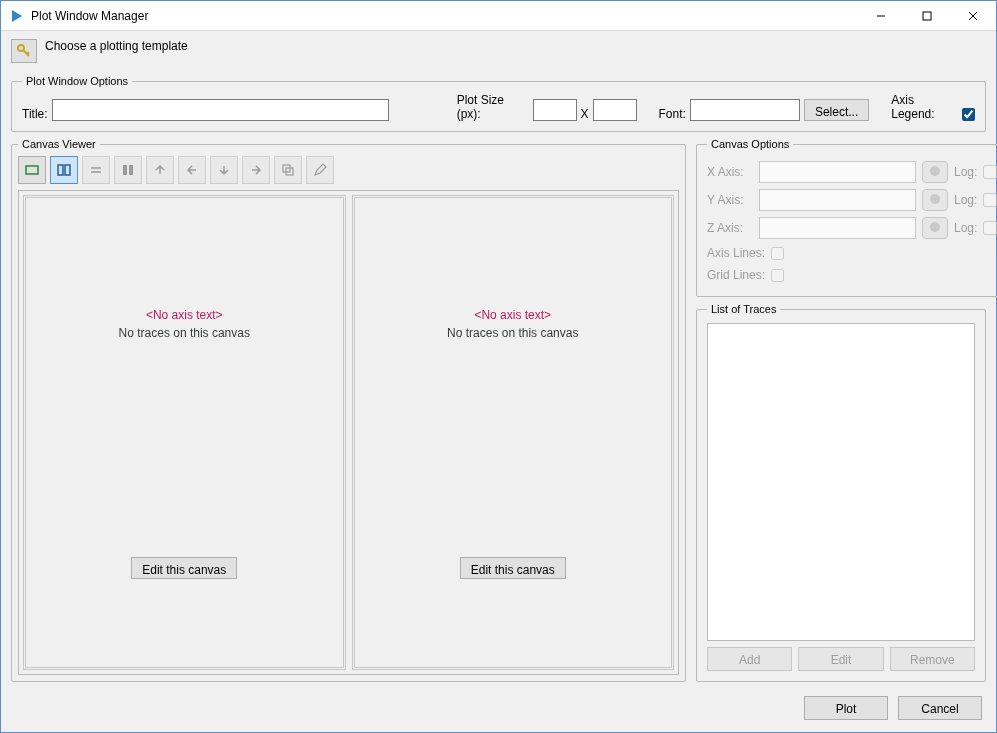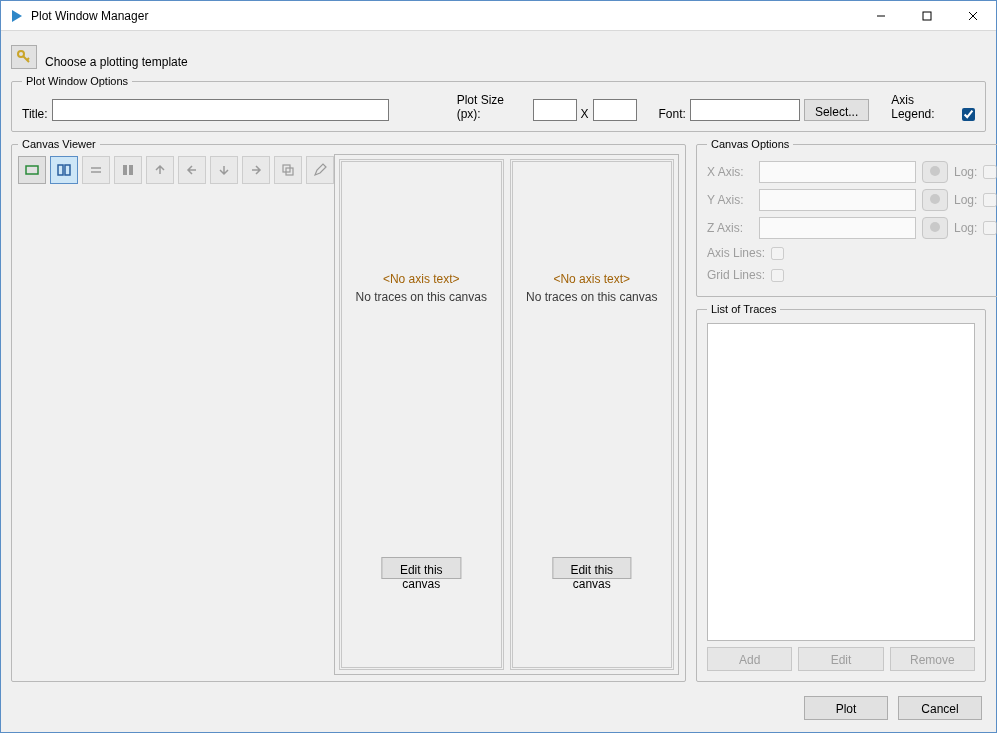--- a/index.html
+++ b/index.html
@@ -4,43 +4,43 @@
 <style>
 * { box-sizing: border-box; margin: 0; padding: 0; font-family: "Segoe UI", Tahoma, sans-serif; font-size: 12px; }
 html, body { width: 997px; height: 733px; background: #f0f0f0; overflow: hidden; }
 .window { width: 997px; height: 733px; background: #fff; border: 1px solid #5a8ec6; display: flex; flex-direction: column; }
 .titlebar { height: 30px; display: flex; align-items: center; background: #fff; border-bottom: 1px solid #d9d9d9; padding-left: 8px; }
 .titlebar .app-icon { width: 16px; height: 16px; margin-right: 6px; }
 .titlebar .title { flex: 1; color: #000; }
 .titlebar .winbtn { width: 46px; height: 30px; display: flex; align-items: center; justify-content: center; color: #000; }
 .client { flex: 1; background: #f0f0f0; padding: 8px 10px 10px 10px; display: flex; flex-direction: column; gap: 6px; }
 
-.toolbar-row { display: flex; align-items: flex-end; gap: 8px; height: 30px; }
+.toolbar-row { display: flex; align-items: flex-start; gap: 8px; height: 30px; }
 .key-btn { width: 26px; height: 24px; background: #e1e1e1; border: 1px solid #adadad; display: flex; align-items: center; justify-content: center; }
 .toolbar-row .label { color: #000; }
 
 fieldset { border: 1px solid #b9b9b9; border-radius: 2px; padding: 8px 10px 10px 10px; position: relative; }
 fieldset > legend { font-size: 11px; padding: 0 4px; color: #000; }
 
 .opt-row { display: flex; align-items: flex-end; gap: 4px; height: 26px; }
 .opt-row label { color: #000; }
 input[type="text"].txt { height: 22px; border: 1px solid #7a7a7a; background: #fff; padding: 0 4px; }
 .btn { height: 22px; padding: 5px 10px; background: #e1e1e1; border: 1px solid #adadad; color: #000; cursor: pointer; }
 .btn.big { height: 24px; width: 84px; }
 .btn:disabled, .btn.disabled { color: #9e9e9e; background: #e6e6e6; border-color: #c7c7c7; cursor: default; }
 
 .middle { display: flex; gap: 10px; flex: 1; min-height: 0; }
-.canvas-fieldset { flex: 1; display: flex; flex-direction: row; min-width: 0; padding: 4px 6px 6px 6px; }
+.canvas-fieldset { flex: 1; display: flex; flex-direction: column; min-width: 0; padding: 4px 6px 6px 6px; }
 .toolbar2 { display: flex; gap: 4px; padding: 2px 0 6px 0; }
 .ticon { width: 28px; height: 28px; background: #e1e1e1; border: 1px solid #adadad; display: flex; align-items: center; justify-content: center; }
 .ticon.disabled { background: #e9e9e9; border-color: #cdcdcd; color: #b6b6b6; }
 .ticon.active { background: #cde6f7; border-color: #5a8ec6; }
 .canvas-area { flex: 1; border: 1px solid #b9b9b9; display: flex; gap: 6px; padding: 4px; background: #f0f0f0; min-height: 0; }
 .canvas-panel { flex: 1; border: 3px double #c7c7c7; background: #f0f0f0; display: flex; flex-direction: column; align-items: center; justify-content: flex-start; padding-top: 110px; gap: 4px; position: relative; }
-.canvas-panel .axis-text { color: #a16207; }
+.canvas-panel .axis-text { color: #be185d; }
 .canvas-panel .notraces { color: #3a3a3a; }
 .canvas-panel .edit-btn { position: absolute; left: 50%; transform: translateX(-50%); bottom: 88px; }
 
 .right-col { width: 290px; display: flex; flex-direction: column; gap: 6px; min-height: 0; }
 .right-header { color: #000; padding-left: 2px; }
 .canvas-options { }
 .co-row { display: flex; align-items: center; gap: 6px; height: 28px; }
 .co-row .lbl { width: 46px; color: #9e9e9e; }
 .co-row .colorbtn { width: 26px; height: 22px; border-radius: 4px; background: #e6e6e6; border: 1px solid #c7c7c7; display: flex; align-items: center; justify-content: center; }
 .co-row .colorbtn.disabled { color: #b6b6b6; }

